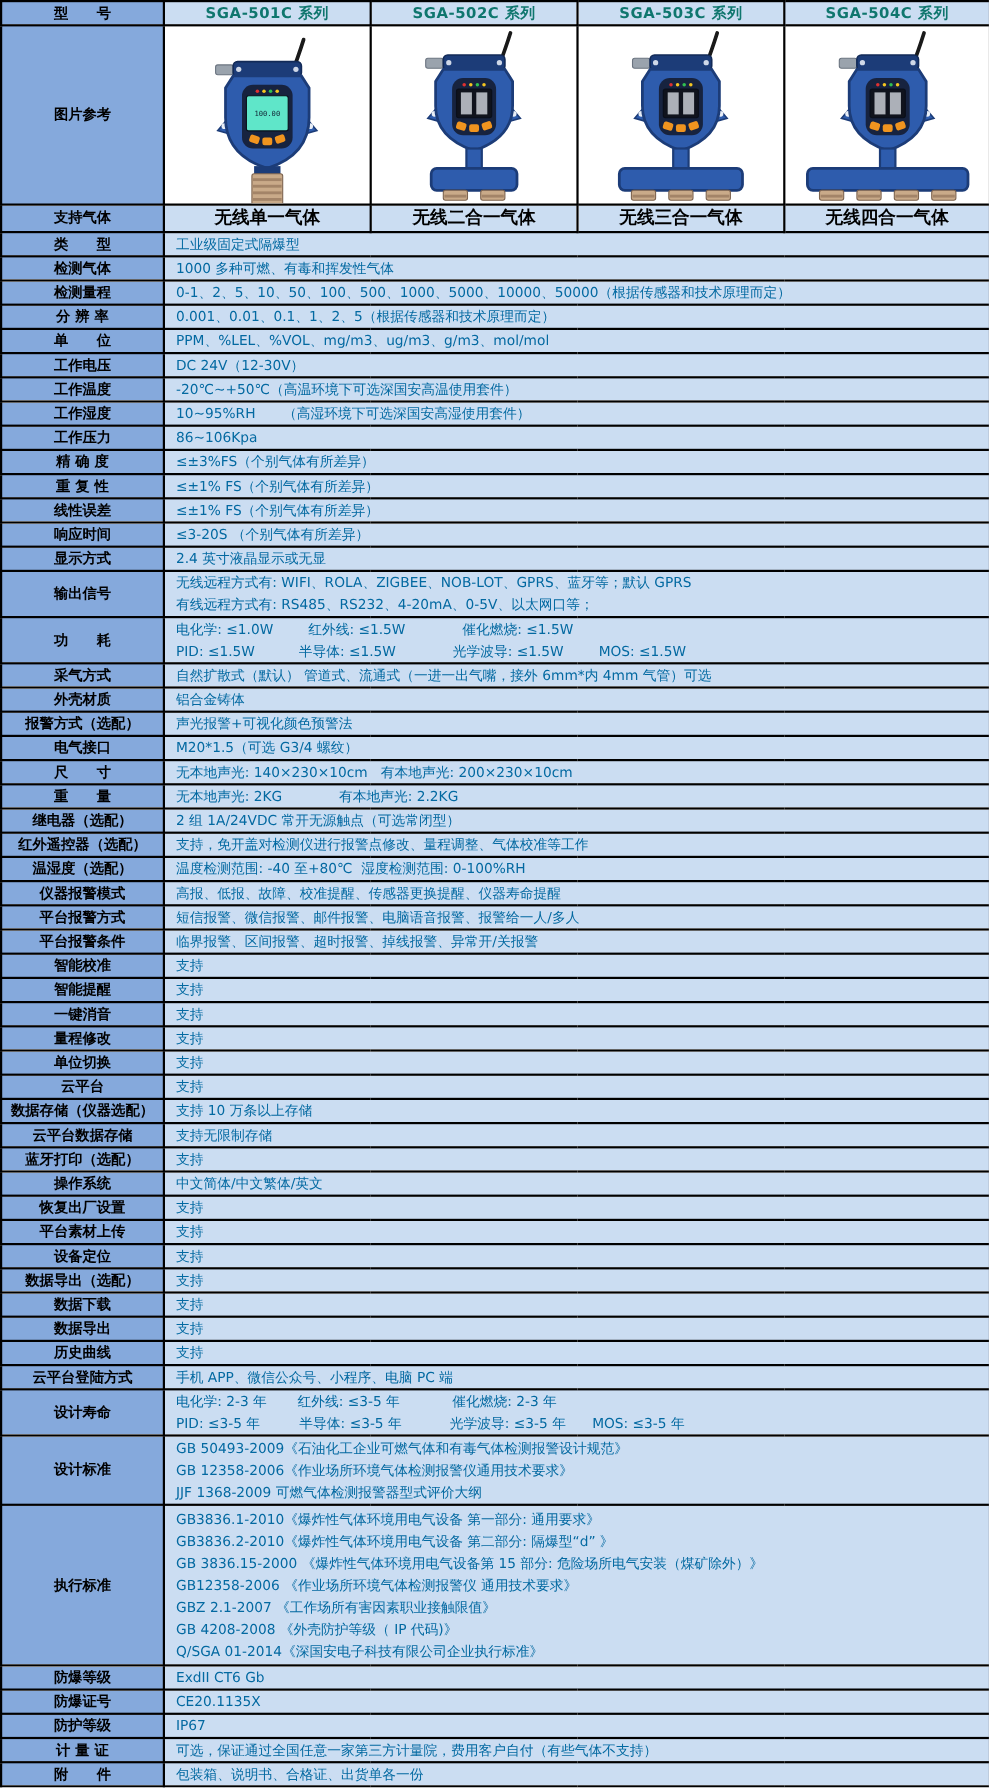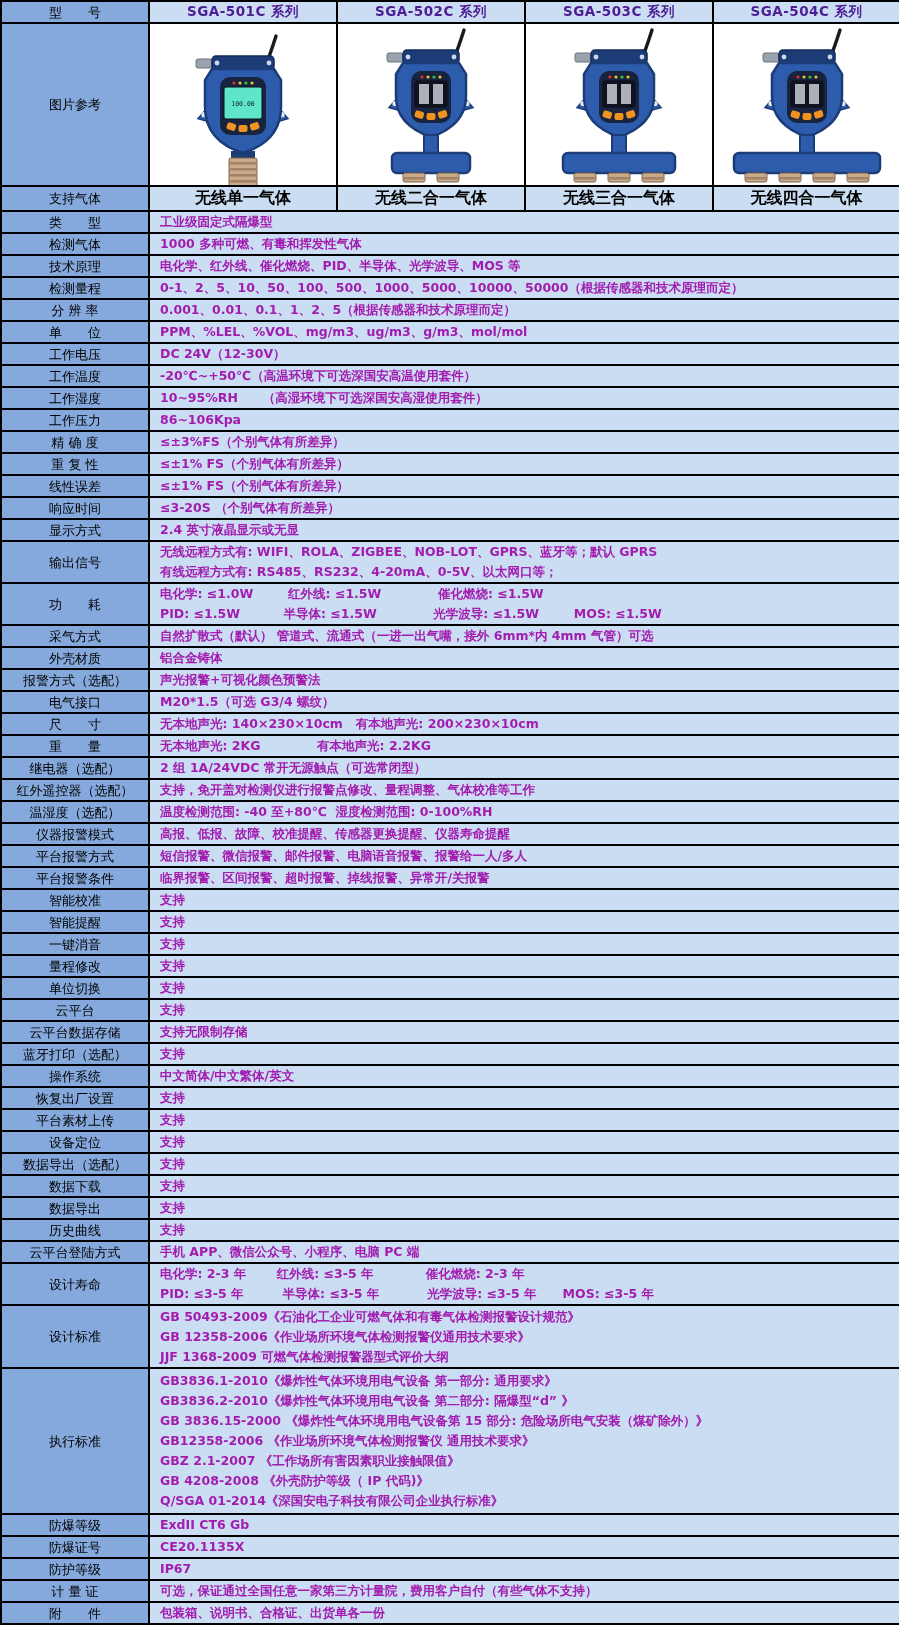--- a/index.html
+++ b/index.html
@@ -1,24 +1,24 @@
 <!DOCTYPE html>
 <html><head>
 <meta charset="utf-8">
 <style>
   html,body{margin:0;padding:0;background:#fff;}
   body{width:899px;font-family:"DejaVu Sans","Liberation Sans",sans-serif;}
   table{border-collapse:collapse;table-layout:fixed;width:899px;}
   td,th{border:2px solid #000;overflow:hidden;vertical-align:middle;box-sizing:border-box;}
-  .lbl{background:#85A9DC;color:#000;font-weight:normal;text-align:center;
+  .lbl{background:#85A9DC;color:#000;font-weight:bold;text-align:center;
        font-size:13px;padding:0 2px;white-space:pre-wrap;line-height:15px;}
-  .val{background:#CBDDF2;color:#a21caf;font-size:12.5px;text-align:left;
-       padding:0 0 0 10px;white-space:pre-wrap;font-weight:bold;}
+  .val{background:#CBDDF2;color:#0369a1;font-size:12.5px;text-align:left;
+       padding:0 0 0 10px;white-space:pre-wrap;}
   .val .line{line-height:20px;}
-  .hdr{background:#CBDDF2;color:#4c1d95;font-weight:bold;font-size:13.5px;
+  .hdr{background:#CBDDF2;color:#0f766e;font-weight:bold;font-size:13.5px;
        text-align:center;letter-spacing:.5px;}
   .gas{background:#CBDDF2;color:#000;font-size:16px;font-weight:bold;text-align:center;}
   .imgcell{background:#ffffff;text-align:right;vertical-align:middle;padding:0;}
   tr.h-hdr{height:22px;}
   tr.h-img{height:163px;padding-left:28px;}
   tr.h-1{height:21px;}
   tr.h-2{height:42px;}
   tr.h-3{height:63px;}
   tr.h-7{height:146px;}
   svg{display:block;margin:0 auto;}
@@ -191,24 +191,20 @@
   <tbody id="spec-body">
       <tr class="h-1">
         <td class="lbl">类　　型</td>
         <td class="val" colspan="4"><div class="line">工业级固定式隔爆型</div></td>
       </tr>
       <tr class="h-1">
         <td class="lbl">检测气体</td>
         <td class="val" colspan="4"><div class="line">1000 多种可燃、有毒和挥发性气体</div></td>
       </tr>
       <tr class="h-1">
-        <td class="lbl">技术原理</td>
-        <td class="val" colspan="4"><div class="line">电化学、红外线、催化燃烧、PID、半导体、光学波导、MOS 等</div></td>
-      </tr>
-      <tr class="h-1">
         <td class="lbl">检测量程</td>
         <td class="val" colspan="4"><div class="line">0-1、2、5、10、50、100、500、1000、5000、10000、50000（根据传感器和技术原理而定）</div></td>
       </tr>
       <tr class="h-1">
         <td class="lbl">分 辨 率</td>
         <td class="val" colspan="4"><div class="line">0.001、0.01、0.1、1、2、5（根据传感器和技术原理而定）</div></td>
       </tr>
       <tr class="h-1">
         <td class="lbl">单　　位</td>
         <td class="val" colspan="4"><div class="line">PPM、%LEL、%VOL、mg/m3、ug/m3、g/m3、mol/mol</div></td>
@@ -321,20 +317,24 @@
         <td class="lbl">量程修改</td>
         <td class="val" colspan="4"><div class="line">支持</div></td>
       </tr>
       <tr class="h-1">
         <td class="lbl">单位切换</td>
         <td class="val" colspan="4"><div class="line">支持</div></td>
       </tr>
       <tr class="h-1">
         <td class="lbl">云平台</td>
         <td class="val" colspan="4"><div class="line">支持</div></td>
+      </tr>
+      <tr class="h-1">
+        <td class="lbl">数据存储（仪器选配）</td>
+        <td class="val" colspan="4"><div class="line">支持 10 万条以上存储</div></td>
       </tr>
       <tr class="h-1">
         <td class="lbl">云平台数据存储</td>
         <td class="val" colspan="4"><div class="line">支持无限制存储</div></td>
       </tr>
       <tr class="h-1">
         <td class="lbl">蓝牙打印（选配）</td>
         <td class="val" colspan="4"><div class="line">支持</div></td>
       </tr>
       <tr class="h-1">

